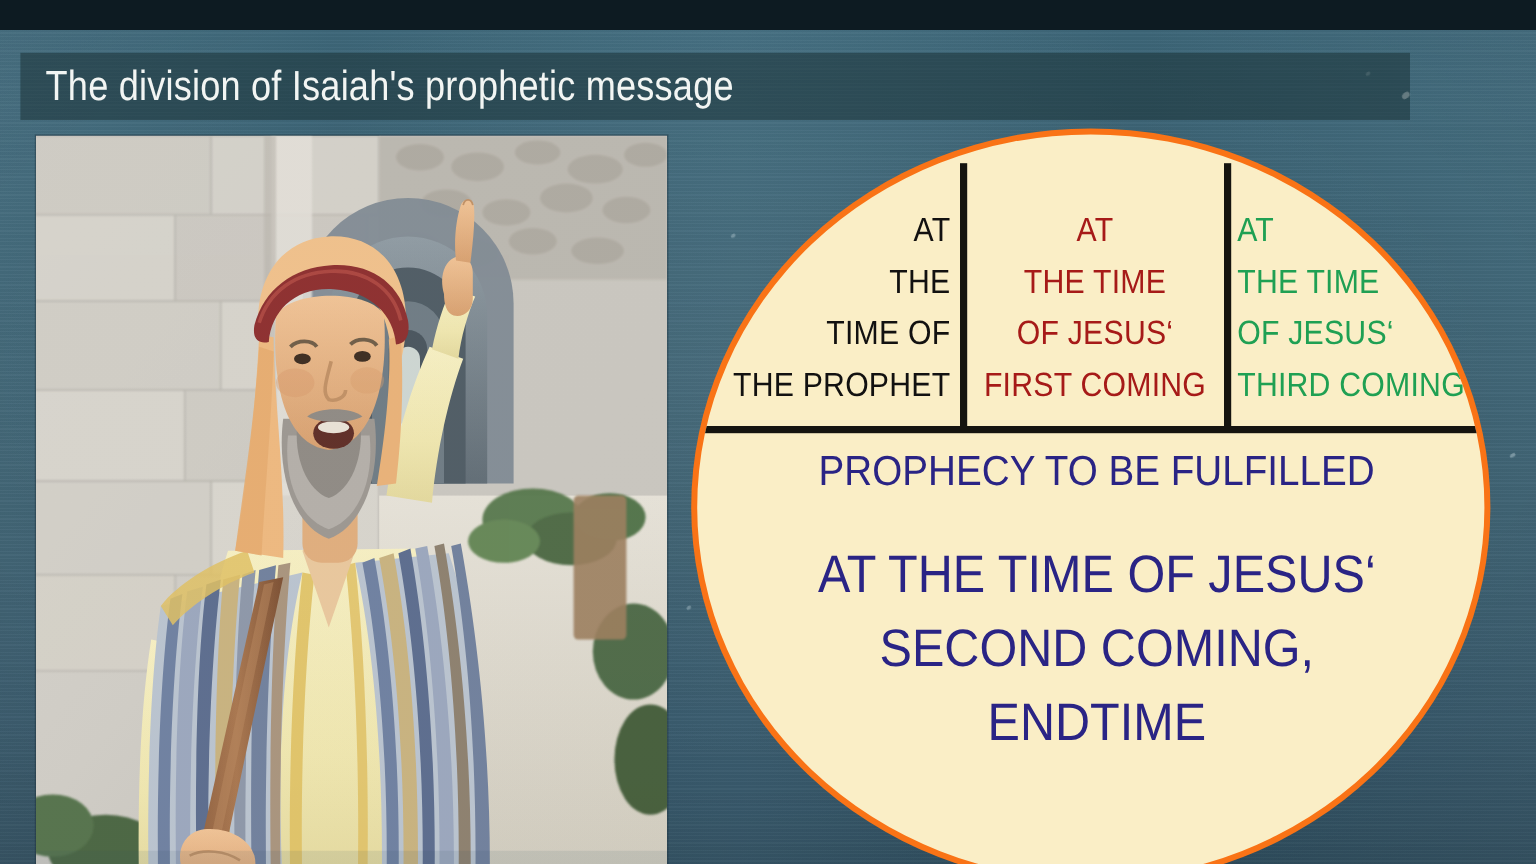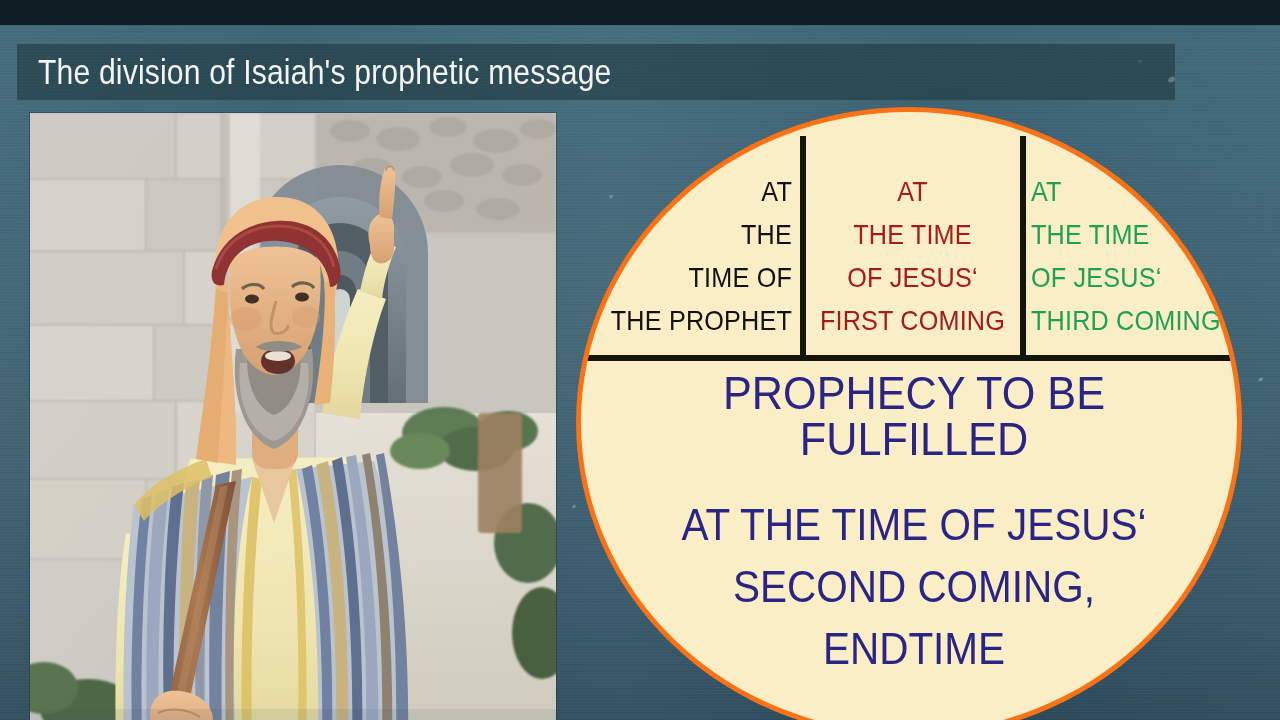--- a/index.html
+++ b/index.html
@@ -164,21 +164,21 @@
   .lower {
     position: absolute;
     left: 0;
     top: 258px;
     width: 666px;
     text-align: center;
     color: #2a2485;
     font-family: "Liberation Sans Narrow", "Liberation Sans", sans-serif;
   }
   .lower-head {
-    font-size: 47px;
+    font-size: 35px;
     line-height: 46px;
     text-decoration: underline;
     text-underline-offset: 6px;
     text-decoration-thickness: 2px;
   }
   .lower-head span { display: inline-block; transform: scaleX(0.92); }
   .lower-body {
     margin-top: 32px;
     font-size: 44px;
     line-height: 62px;

